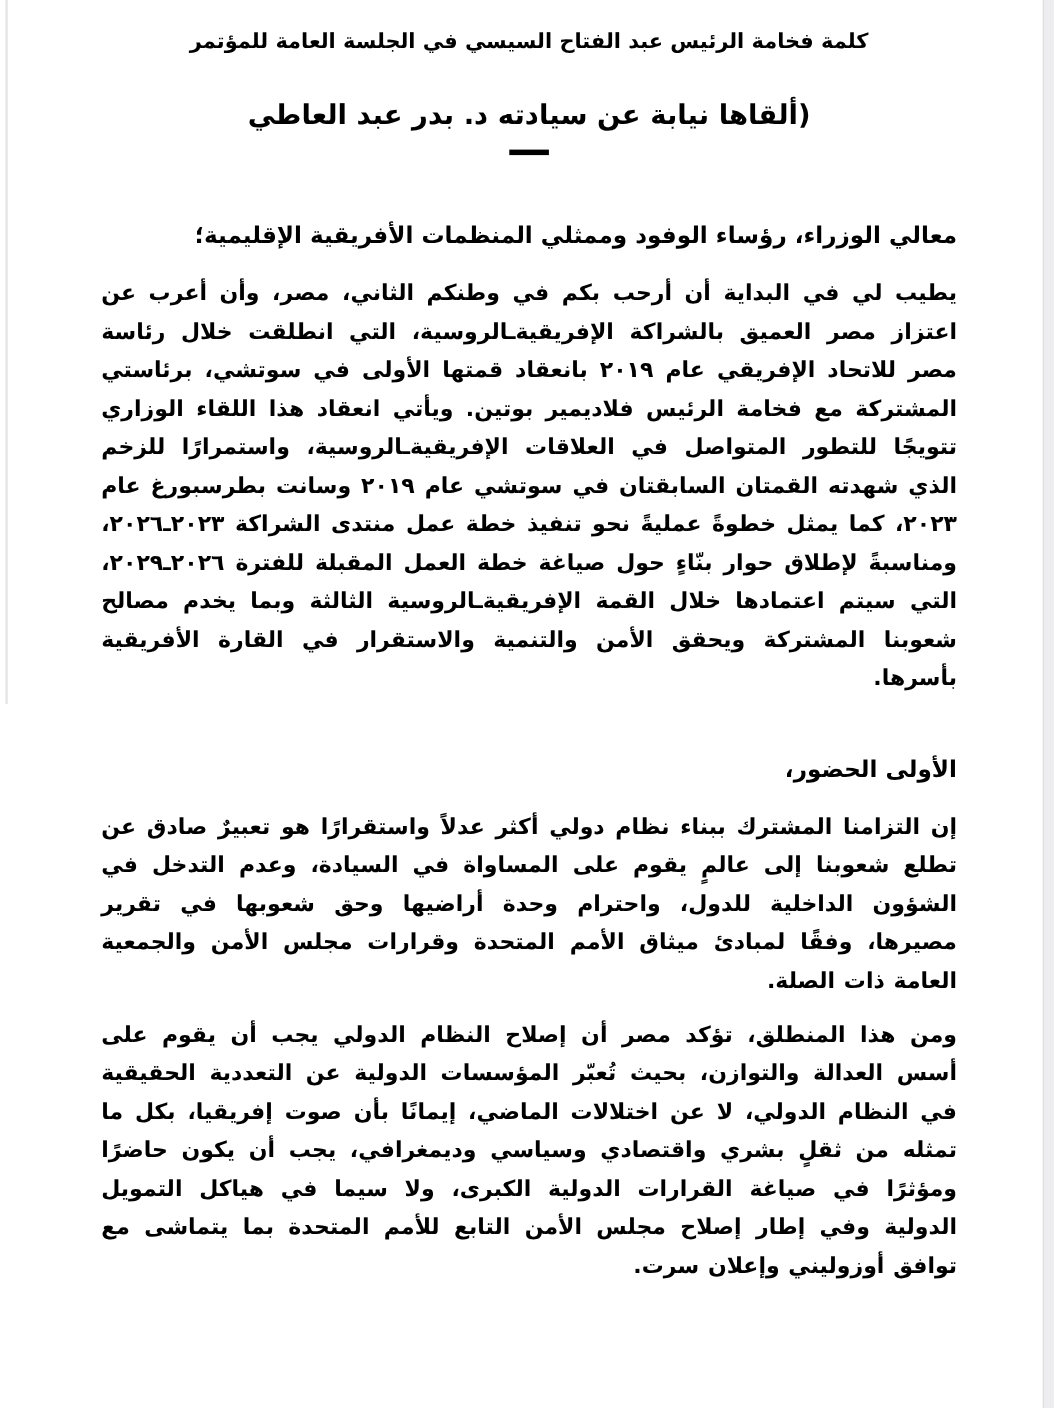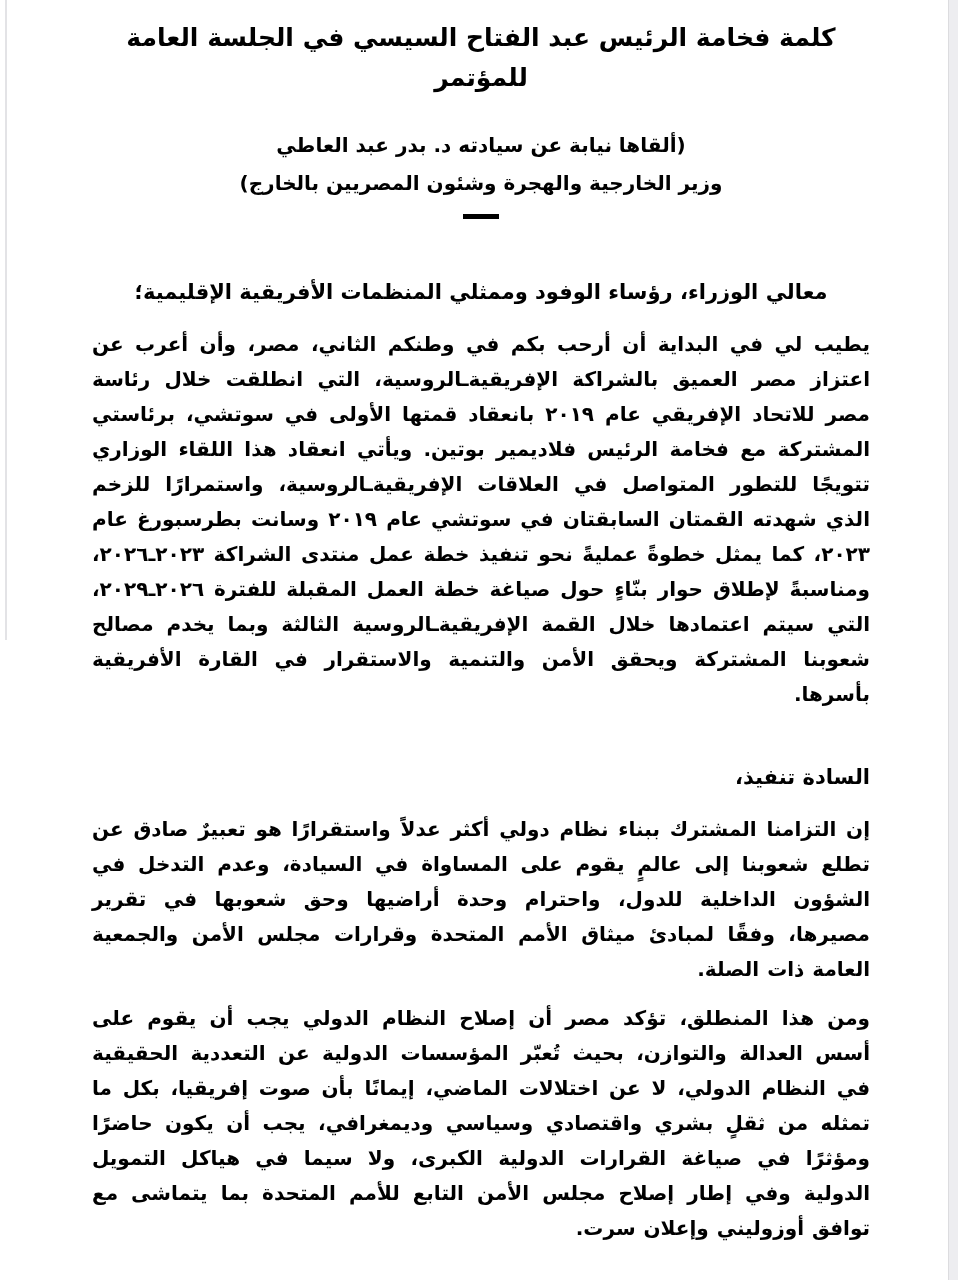--- a/index.html
+++ b/index.html
@@ -40,40 +40,40 @@
   .content {
     position: absolute;
     top: 0;
     right: 0;
     left: 0;
     padding: 18px 88px 0 92px;
     direction: rtl;
   }
   .doc-title {
     text-align: center;
-    font-size: 25px;
+    font-size: 19px;
     font-weight: bold;
     line-height: 40px;
     margin: 0;
   }
   .doc-subtitle {
     text-align: center;
-    font-size: 20px;
+    font-size: 25px;
     font-weight: bold;
     line-height: 38px;
     margin: 28px 0 0 0;
   }
   .separator-dash {
     width: 36px;
     height: 5px;
     background: #000000;
     margin: 12px auto 0 auto;
   }
   .greeting {
-    text-align: center;
+    text-align: right;
     font-size: 21px;
     font-weight: bold;
     line-height: 30px;
     margin: 58px 0 0 0;
   }
   .body-para {
     text-align: justify;
     text-justify: inter-word;
     font-size: 20px;
     font-weight: bold;
@@ -102,29 +102,28 @@
   <div class="page-edge-right"></div>
 
   <div class="content">
 
     <h1 class="doc-title">
       <span>كلمة فخامة الرئيس عبد الفتاح السيسي في الجلسة العامة للمؤتمر</span><br>
     </h1>
 
     <h2 class="doc-subtitle">
       <span>(ألقاها نيابة عن سيادته د. بدر عبد العاطي</span><br>
-      <span>وزير الخارجية والهجرة وشئون المصريين بالخارج)</span>
     </h2>
 
     <div class="separator-dash"></div>
 
     <p class="greeting">معالي الوزراء، رؤساء الوفود وممثلي المنظمات الأفريقية الإقليمية؛</p>
 
     <p class="body-para">يطيب لي في البداية أن أرحب بكم في وطنكم الثاني، مصر، وأن أعرب عن اعتزاز مصر العميق بالشراكة الإفريقيةـالروسية، التي انطلقت خلال رئاسة مصر للاتحاد الإفريقي عام ٢٠١٩ بانعقاد قمتها الأولى في سوتشي، برئاستي المشتركة مع فخامة الرئيس فلاديمير بوتين. ويأتي انعقاد هذا اللقاء الوزاري تتويجًا للتطور المتواصل في العلاقات الإفريقيةـالروسية، واستمرارًا للزخم الذي شهدته القمتان السابقتان في سوتشي عام ٢٠١٩ وسانت بطرسبورغ عام ٢٠٢٣، كما يمثل خطوةً عمليةً نحو تنفيذ خطة عمل منتدى الشراكة ٢٠٢٣ـ٢٠٢٦، ومناسبةً لإطلاق حوار بنّاءٍ حول صياغة خطة العمل المقبلة للفترة ٢٠٢٦ـ٢٠٢٩، التي سيتم اعتمادها خلال القمة الإفريقيةـالروسية الثالثة وبما يخدم مصالح شعوبنا المشتركة ويحقق الأمن والتنمية والاستقرار في القارة الأفريقية بأسرها.</p>
 
-    <p class="section-heading">السادة تنفيذ،</p>
+    <p class="section-heading">الأولى الحضور،</p>
 
     <p class="body-para para-after-heading">إن التزامنا المشترك ببناء نظام دولي أكثر عدلاً واستقرارًا هو تعبيرٌ صادق عن تطلع شعوبنا إلى عالمٍ يقوم على المساواة في السيادة، وعدم التدخل في الشؤون الداخلية للدول، واحترام وحدة أراضيها وحق شعوبها في تقرير مصيرها، وفقًا لمبادئ ميثاق الأمم المتحدة وقرارات مجلس الأمن والجمعية العامة ذات الصلة.</p>
 
     <p class="body-para para-follow">ومن هذا المنطلق، تؤكد مصر أن إصلاح النظام الدولي يجب أن يقوم على أسس العدالة والتوازن، بحيث تُعبّر المؤسسات الدولية عن التعددية الحقيقية في النظام الدولي، لا عن اختلالات الماضي، إيمانًا بأن صوت إفريقيا، بكل ما تمثله من ثقلٍ بشري واقتصادي وسياسي وديمغرافي، يجب أن يكون حاضرًا ومؤثرًا في صياغة القرارات الدولية الكبرى، ولا سيما في هياكل التمويل الدولية وفي إطار إصلاح مجلس الأمن التابع للأمم المتحدة بما يتماشى مع توافق أوزوليني وإعلان سرت.</p>
 
   </div>
 </div>
 
 </body></html>

